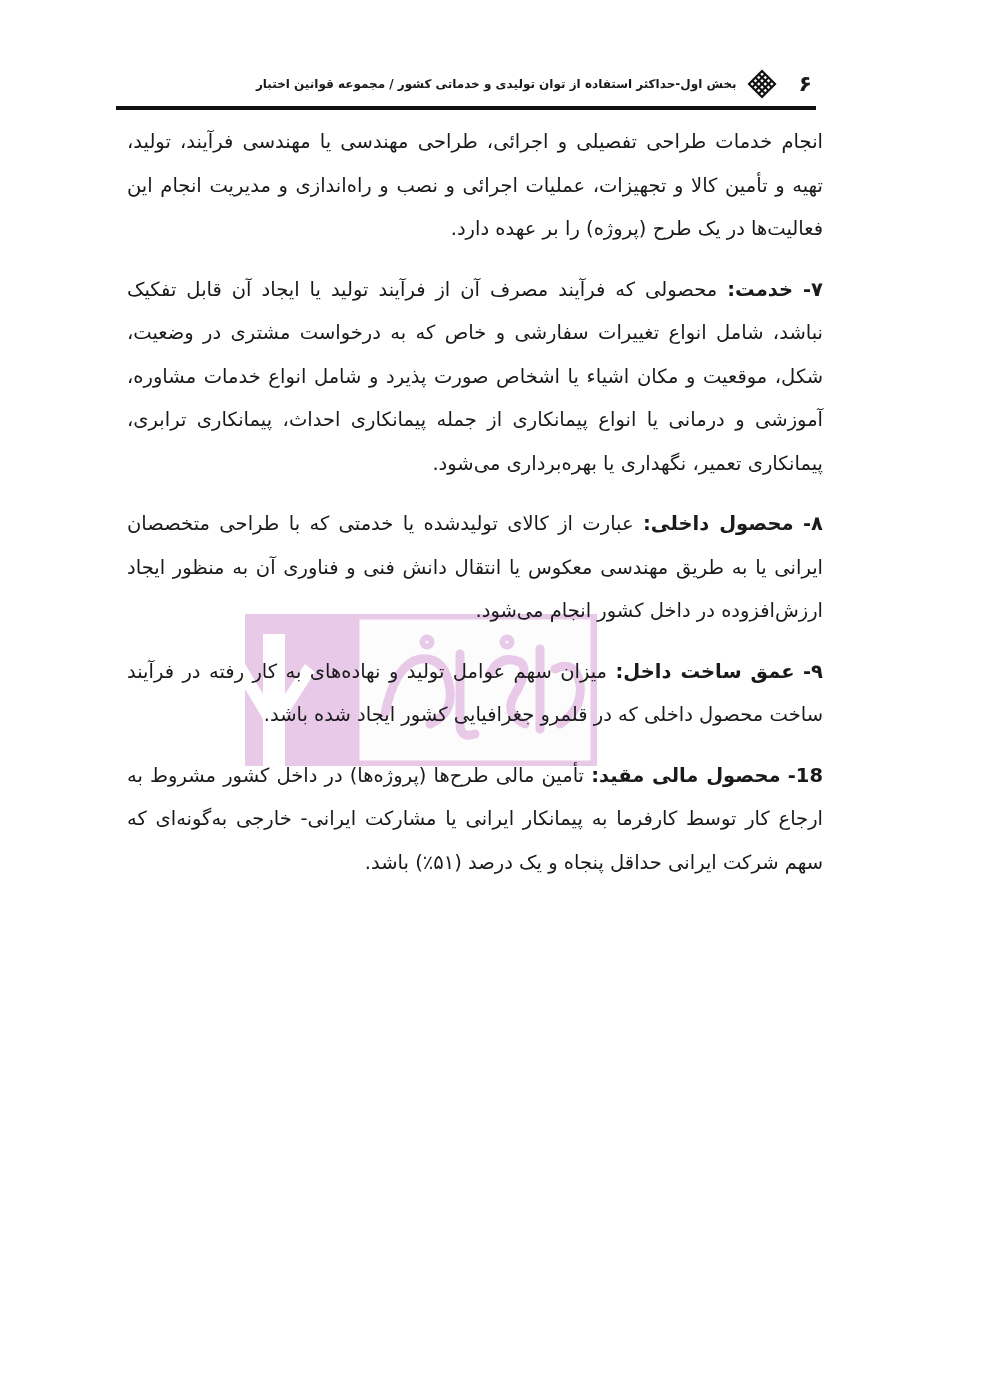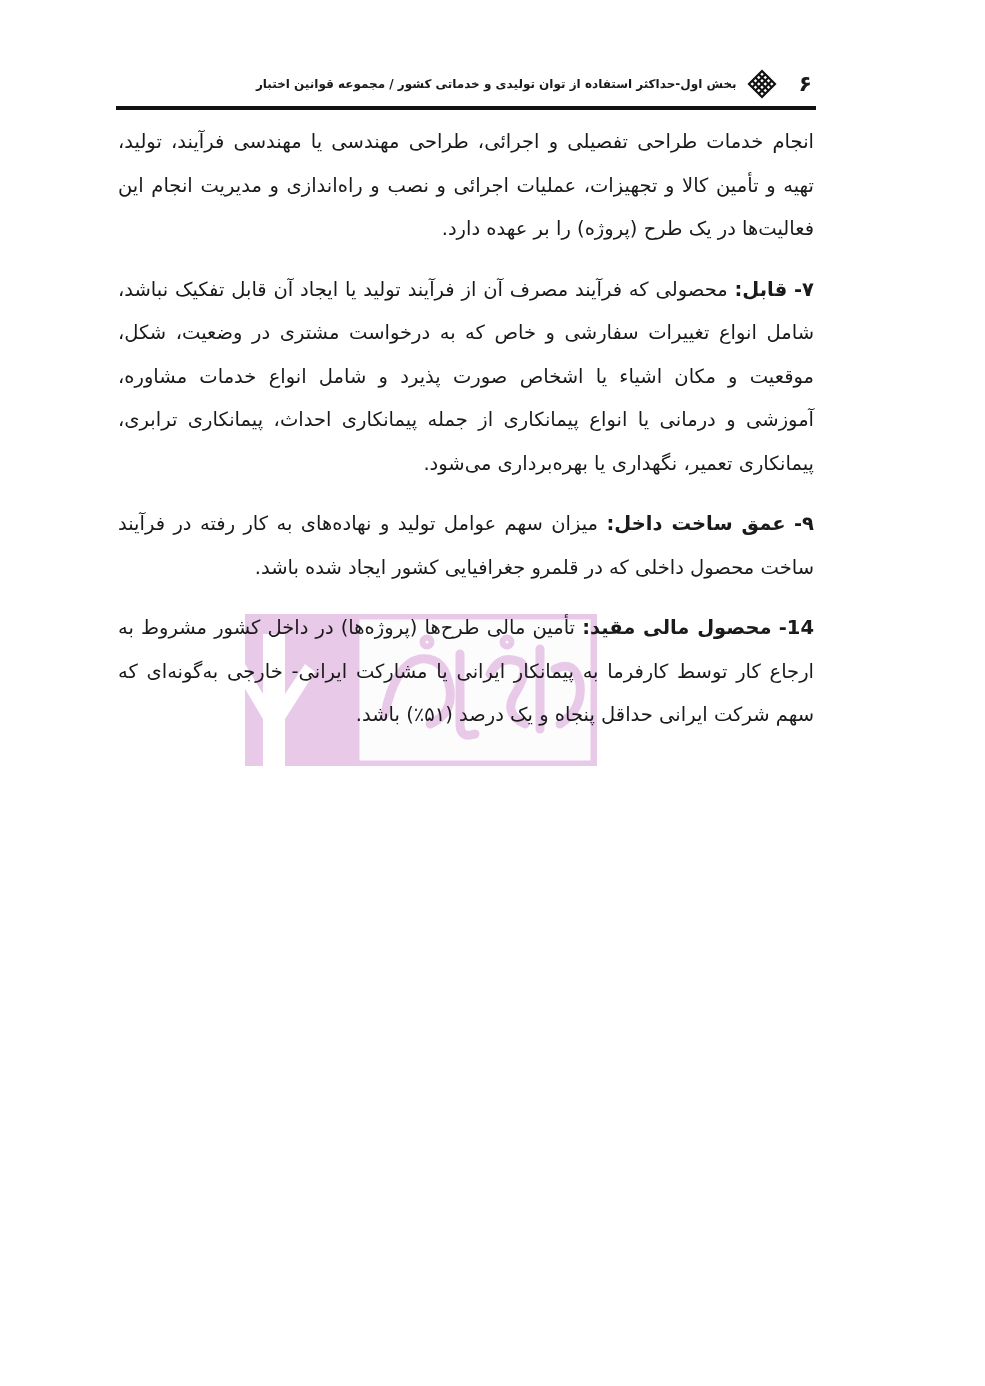--- a/index.html
+++ b/index.html
@@ -84,21 +84,21 @@
       top: 614px;
       width: 352px;
       height: 152px;
       background: #e8c9e8;
       z-index: 0;
     }
     .watermark svg {
       position: absolute;
       left: 0; top: 0;
     }
-    .body-text { z-index: 1; }
+    .body-text { z-index: 1; margin-left: 9px; }
   </style>
 </head>
 <body>
 
 <div class="page">
 
   <div class="running-head">
     <span class="page-number">۶</span>
     <span class="ornament">
       <svg width="30" height="30" viewBox="0 0 30 30">
@@ -134,28 +134,33 @@
       </g>
     </svg>
   </div>
 
   <div class="body-text">
     <p class="para">
       <span>انجام خدمات طراحی تفصیلی و اجرائی، طراحی مهندسی یا مهندسی فرآیند، تولید، تهیه و تأمین کالا و تجهیزات، عملیات اجرائی و نصب و راه‌اندازی و مدیریت انجام این فعالیت‌ها در یک طرح (پروژه) را بر عهده دارد.</span>
     </p>
     <p class="para">
       <span class="term">۷-</span>
-      <span class="term">قابل:</span>
+      <span class="term">خدمت:</span>
       <span>محصولی که فرآیند مصرف آن از فرآیند تولید یا ایجاد آن قابل تفکیک نباشد، شامل انواع تغییرات سفارشی و خاص که به درخواست مشتری در وضعیت، شکل، موقعیت و مکان اشیاء یا اشخاص صورت پذیرد و شامل انواع خدمات مشاوره، آموزشی و درمانی یا انواع پیمانکاری از جمله پیمانکاری احداث، پیمانکاری ترابری، پیمانکاری تعمیر، نگهداری یا بهره‌برداری می‌شود.</span>
+    </p>
+    <p class="para">
+      <span class="term">۸-</span>
+      <span class="term">محصول داخلی:</span>
+      <span>عبارت از کالای تولیدشده یا خدمتی که با طراحی متخصصان ایرانی یا به طریق مهندسی معکوس یا انتقال دانش فنی و فناوری آن به منظور ایجاد ارزش‌افزوده در داخل کشور انجام می‌شود.</span>
     </p>
     <p class="para">
       <span class="term">۹-</span>
       <span class="term">عمق ساخت داخل:</span>
       <span>میزان سهم عوامل تولید و نهاده‌های به کار رفته در فرآیند ساخت محصول داخلی که در قلمرو جغرافیایی کشور ایجاد شده باشد.</span>
     </p>
     <p class="para">
-      <span class="term">14-</span>
+      <span class="term">18-</span>
       <span class="term">محصول مالی مقید:</span>
       <span>تأمین مالی طرح‌ها (پروژه‌ها) در داخل کشور مشروط به ارجاع کار توسط کارفرما به پیمانکار ایرانی یا مشارکت ایرانی- خارجی به‌گونه‌ای که سهم شرکت ایرانی حداقل پنجاه و یک درصد (۵۱٪) باشد.</span>
     </p>
   </div>
 
 </div>
 
 </body></html>

